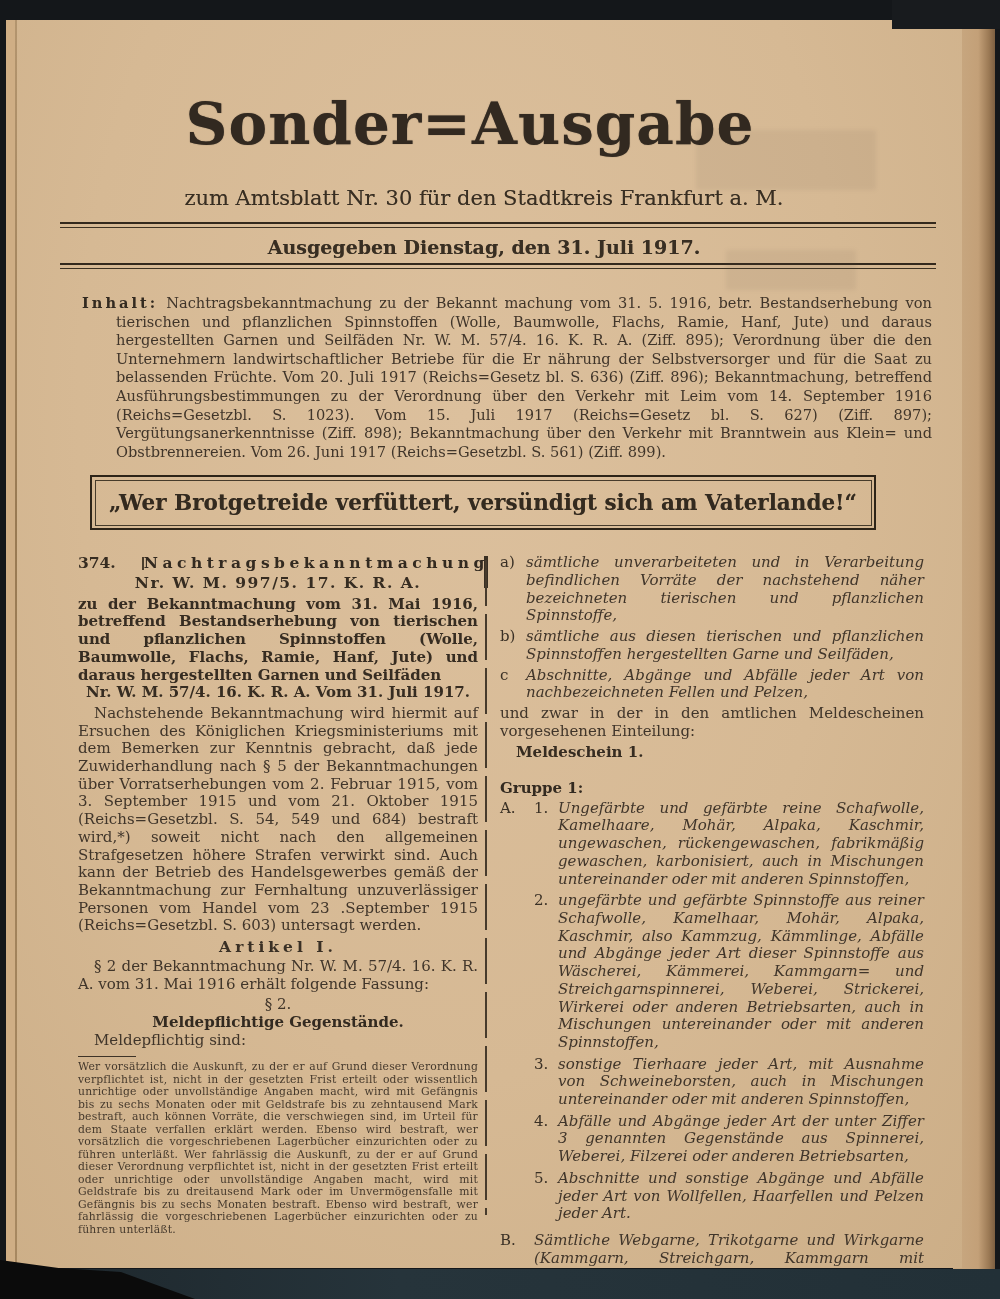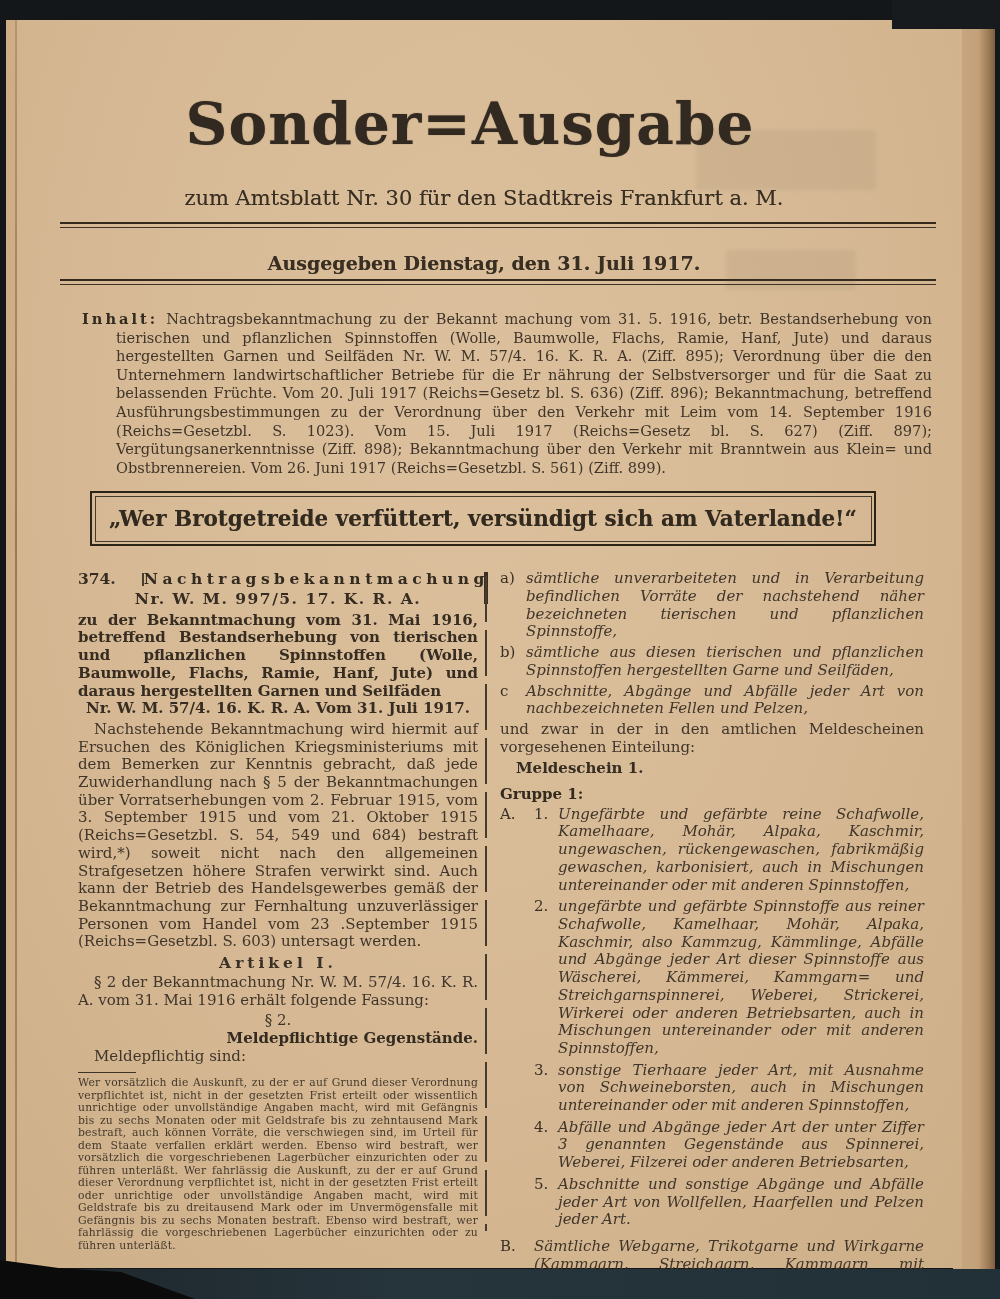--- a/index.html
+++ b/index.html
@@ -42,21 +42,21 @@
     text-shadow:0 0 1px rgba(50,41,32,.55);
   }
   .subtitle{
     margin-top:30px;font-size:21px;font-weight:normal;color:#382e22;
     text-shadow:0 0 .5px rgba(50,41,32,.5);
   }
   .rule{height:3px;border-top:2.5px solid #33291d;border-bottom:1.2px solid #3d3223;
     margin-left:54px;margin-right:26px;}
   .rule.r1{margin-top:12px;}
   .rule.r2{margin-top:5px;}
-  .dateline{margin-top:24px;text-align:center;font-size:19px;font-weight:bold;color:#382e22;
+  .dateline{margin-top:8px;text-align:center;font-size:19px;font-weight:bold;color:#382e22;
     text-shadow:0 0 .5px rgba(50,41,32,.5);}
 
   
   .inhalt{
     margin:25px 30px 0 76px;
     font-size:14.6px;line-height:18.6px;text-align:justify;
     padding-left:34px;text-indent:-34px;
     color:#40352a;
   }
   .inhalt-label{font-weight:bold;letter-spacing:3px;padding-right:8px;color:#332a20;}
@@ -97,34 +97,34 @@
   .center{text-align:center;}
   .indent{text-indent:16px;}
 
   .heading-row{display:flex;align-items:baseline;margin-bottom:2px;}
   .art-number{font-size:15.5px;font-weight:bold;flex:none;color:#362c21;}
   .tick{width:2px;height:13px;background:#4a3d2c;margin:0 0 0 26px;align-self:center;flex:none;}
   .heading-main{flex:1;text-align:center;font-size:15.5px;font-weight:bold;letter-spacing:4.5px;color:#332a20;}
   .heading-sub{text-align:center;font-size:15.5px;font-weight:bold;letter-spacing:1.5px;margin-bottom:4px;color:#362c21;}
   .artikel{text-align:center;font-size:15.5px;letter-spacing:4px;margin:3px 0 2px;color:#3a3025;font-weight:bold;}
   .sign{text-align:center;margin-top:3px;}
-  .subheading{text-align:right;font-weight:bold;color:#332a20;}
+  .subheading{text-align:center;font-weight:bold;color:#332a20;}
 
   .fn-rule{width:58px;border-top:1.4px solid #3e3327;margin:7px 0 4px;}
   .footnote{
     font-size:10.8px;line-height:12.5px;text-align:justify;color:#45392c;
     letter-spacing:.2px;
   }
 
   .li{display:flex;margin-bottom:3px;}
   .li-label{flex:none;width:26px;font-size:15px;line-height:17.7px;color:#3a3025;}
   .li-text{flex:1;font-style:italic;}
   .para-gap{margin-top:3px;}
   .ms-line{margin-top:4px;text-indent:16px;font-weight:bold;color:#362c21;}
-  .gruppe{font-weight:bold;color:#332a20;margin-top:8px;}
+  .gruppe{font-weight:bold;color:#332a20;margin-top:18px;}
   .group-row{display:flex;margin-top:2px;}
   .group-label{flex:none;width:34px;font-size:15px;color:#3a3025;}
   .group-items{flex:1;}
   .num-item{display:flex;margin-bottom:4px;}
   .num-label{flex:none;width:24px;font-size:15px;color:#3a3025;}
   .b-row{display:flex;margin-top:5px;}
 
   
   .ghost{position:absolute;background:rgba(90,80,70,.08);filter:blur(2px);border-radius:3px;}
 </style>

